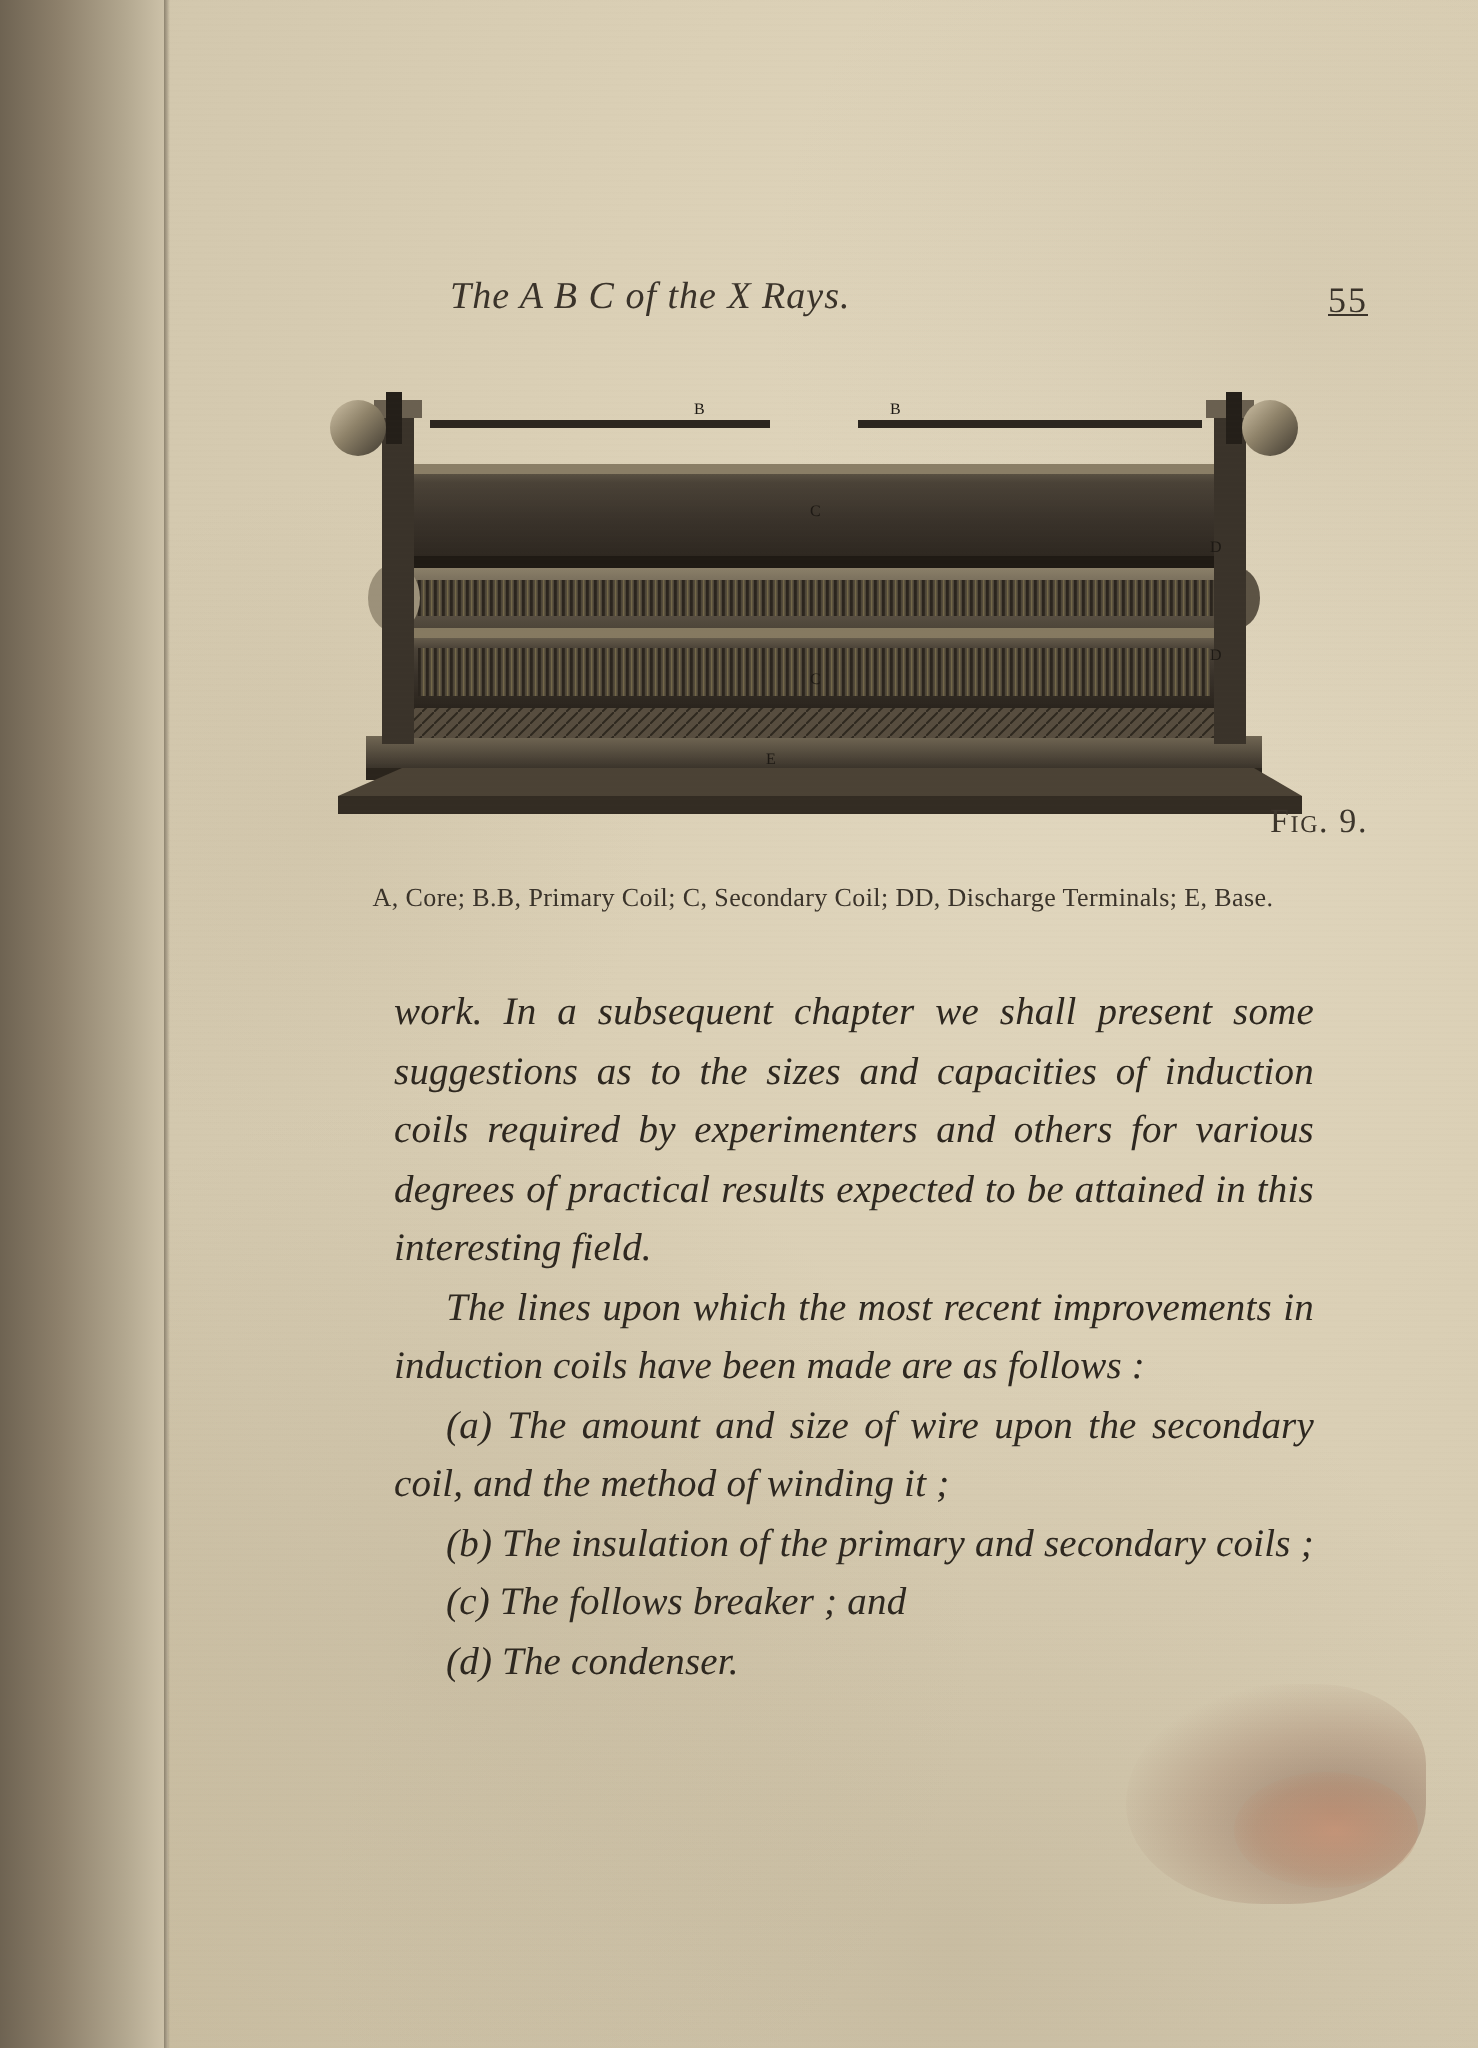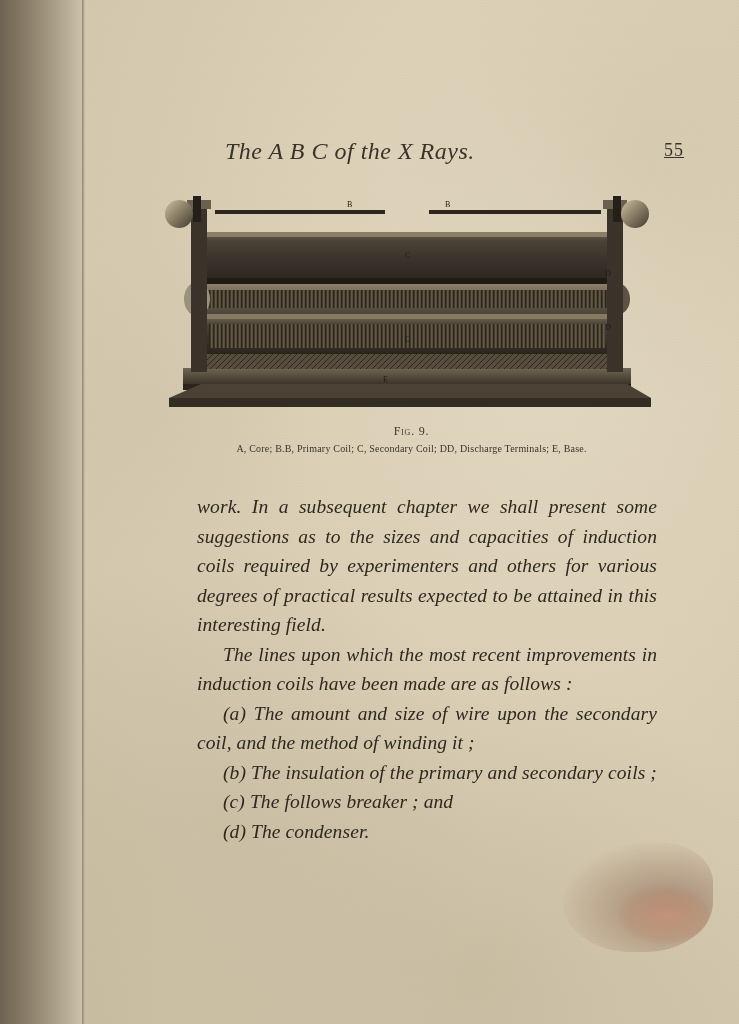--- a/index.html
+++ b/index.html
@@ -89,21 +89,21 @@
     top: 138px;
     left: 0;
     width: 545px;
     height: 26px;
   }
   .rh-title {
     position: absolute;
     left: 86px;
     top: 0;
     font-style: italic;
-    font-size: 24px;
+    font-size: 19px;
     color: #3a332a;
     letter-spacing: 0.5px;
     white-space: nowrap;
   }
   .rh-page {
     position: absolute;
     right: 0;
     top: 2px;
     font-size: 18px;
     color: #3a332a;
@@ -114,36 +114,36 @@
   .figure {
     position: absolute;
     top: 182px;
     left: 18px;
     width: 500px;
     height: 240px;
   }
   .fig-svg { display: block; }
   .fig-caption-num {
     position: absolute;
-    top: 424px;
+    top: 401px;
     left: 0;
     width: 545px;
-    text-align: center;
-    font-size: 12px;
+    text-align: right;
+    font-size: 17px;
     letter-spacing: 0.8px;
     color: #3c352b;
     font-variant: small-caps;
   }
   .fig-caption-body {
     position: absolute;
     top: 440px;
     left: 0;
     width: 545px;
     text-align: center;
-    font-size: 10px;
+    font-size: 13px;
     line-height: 17px;
     color: #3a332a;
     letter-spacing: 0.2px;
   }
   
   .body {
     position: absolute;
     top: 492px;
     left: 58px;
     width: 460px;

